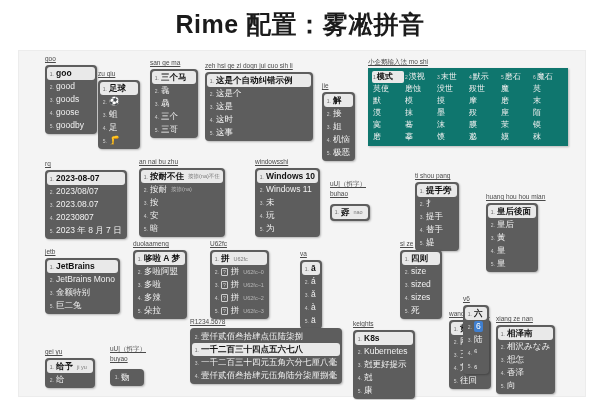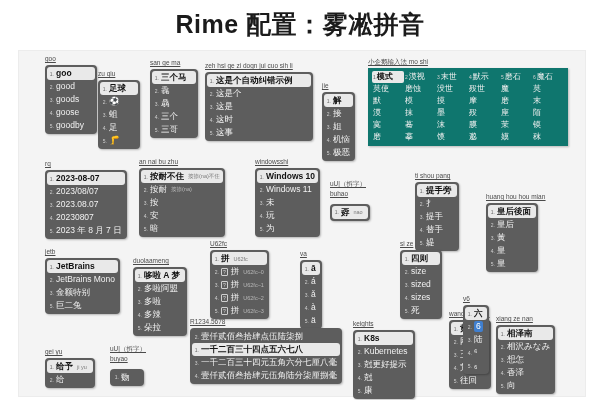--- a/index.html
+++ b/index.html
@@ -243,21 +243,21 @@
         </div><div class="row">
           <span class="idx">2.</span>
           <span class="txt">JetBrains Mono</span>
         </div><div class="row">
           <span class="idx">3.</span>
           <span class="txt">金额特别</span>
         </div><div class="row">
           <span class="idx">5.</span>
           <span class="txt">巨二兔</span>
         </div></div></div>
-    <div class="grp" style="left: 133px; top: 257px; text-decoration: underline;"><div class="lbl">duolaameng</div><div class="panel" style="min-width:54px"><div class="row sel">
+    <div class="grp" style="left: 133px; top: 240px; text-decoration: underline;"><div class="lbl">duolaameng</div><div class="panel" style="min-width:54px"><div class="row sel">
           <span class="idx">1.</span>
           <span class="txt">哆啦 A 梦</span>
         </div><div class="row">
           <span class="idx">2.</span>
           <span class="txt">多啦阿盟</span>
         </div><div class="row">
           <span class="idx">3.</span>
           <span class="txt">多啦</span>
         </div><div class="row">
           <span class="idx">4.</span>

